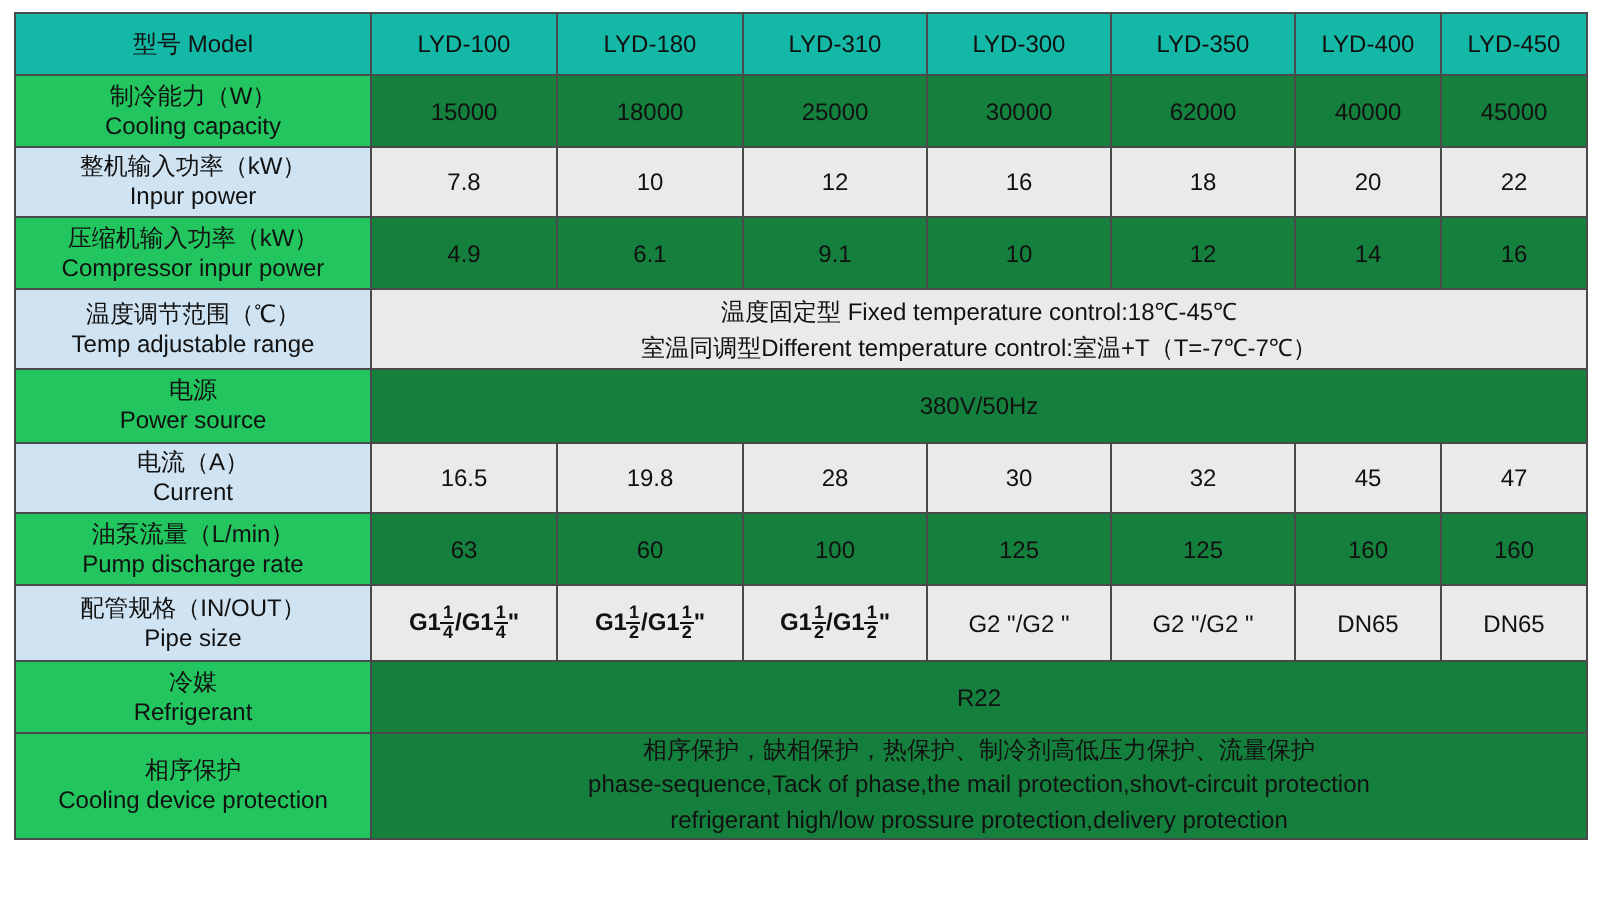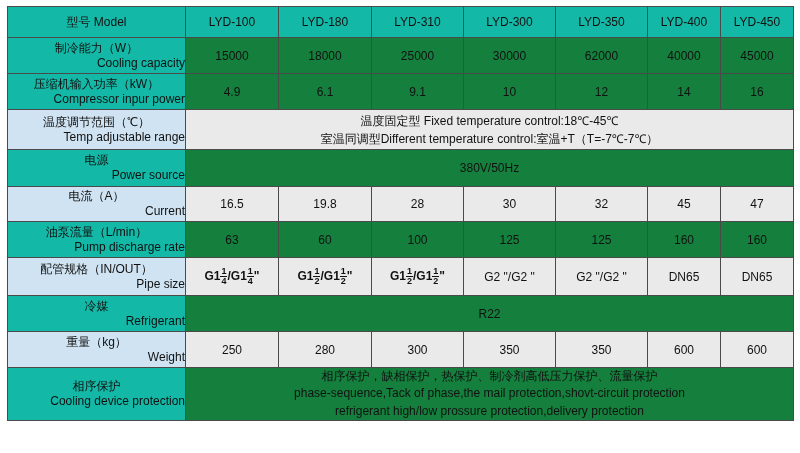--- a/index.html
+++ b/index.html
@@ -31,25 +31,25 @@
   }
   .rowlabel{
     background:#cfe3f2;
     text-align:left;
     padding:3px 6px;
     font-size:12.5px;
     line-height:1.25;
     white-space:nowrap;
   }
   .rowlabel .cn{display:block;}
-  .rowlabel .en{display:block;text-align:right;}
+  .rowlabel .en{display:block;}
   tr.shade td{background:#eaeaea;}
   tr.shade td.rowlabel{background:#cfe3f2;}
   tr.plain td{background:#15803d;}
-  tr.plain td.rowlabel{background:#14b8a6;}
+  tr.plain td.rowlabel{background:#22c55e;}
   .val{font-size:13px;}
   .span-cell{font-size:12.5px;line-height:1.5;}
   .frac{
     display:inline-block;
     vertical-align:middle;
     text-align:center;
     font-size:9px;
     line-height:1.05;
     margin:0 0px;
   }
@@ -96,20 +96,33 @@
     </td>
     <td class="val">15000</td>
     <td class="val">18000</td>
     <td class="val">25000</td>
     <td class="val">30000</td>
     <td class="val">62000</td>
     <td class="val">40000</td>
     <td class="val">45000</td>
   </tr>
 
+  <tr class="shade" style="height:35px">
+    <td class="rowlabel">
+      <span class="cn">整机输入功率（kW）</span>
+      <span class="en">Inpur power</span>
+    </td>
+    <td class="val">7.8</td>
+    <td class="val">10</td>
+    <td class="val">12</td>
+    <td class="val">16</td>
+    <td class="val">18</td>
+    <td class="val">20</td>
+    <td class="val">22</td>
+  </tr>
 
   <tr class="plain" style="height:36px">
     <td class="rowlabel">
       <span class="cn">压缩机输入功率（kW）</span>
       <span class="en">Compressor inpur power</span>
     </td>
     <td class="val">4.9</td>
     <td class="val">6.1</td>
     <td class="val">9.1</td>
     <td class="val">10</td>
@@ -186,33 +199,20 @@
   </tr>
 
   <tr class="plain" style="height:36px">
     <td class="rowlabel">
       <span class="cn">冷媒</span>
       <span class="en">Refrigerant</span>
     </td>
     <td class="span-cell" colspan="7">R22</td>
   </tr>
 
-  <tr class="shade" style="height:36px">
-    <td class="rowlabel">
-      <span class="cn">重量（kg）</span>
-      <span class="en">Weight</span>
-    </td>
-    <td class="val">250</td>
-    <td class="val">280</td>
-    <td class="val">300</td>
-    <td class="val">350</td>
-    <td class="val">350</td>
-    <td class="val">600</td>
-    <td class="val">600</td>
-  </tr>
 
   <tr class="plain" style="height:48px">
     <td class="rowlabel">
       <span class="cn">相序保护</span>
       <span class="en">Cooling device protection</span>
     </td>
     <td class="span-cell protect" colspan="7">
       <div>相序保护，缺相保护，热保护、制冷剂高低压力保护、流量保护</div>
       <div>phase-sequence,Tack of phase,the mail protection,shovt-circuit protection</div>
       <div>refrigerant high/low prossure protection,delivery protection</div>

